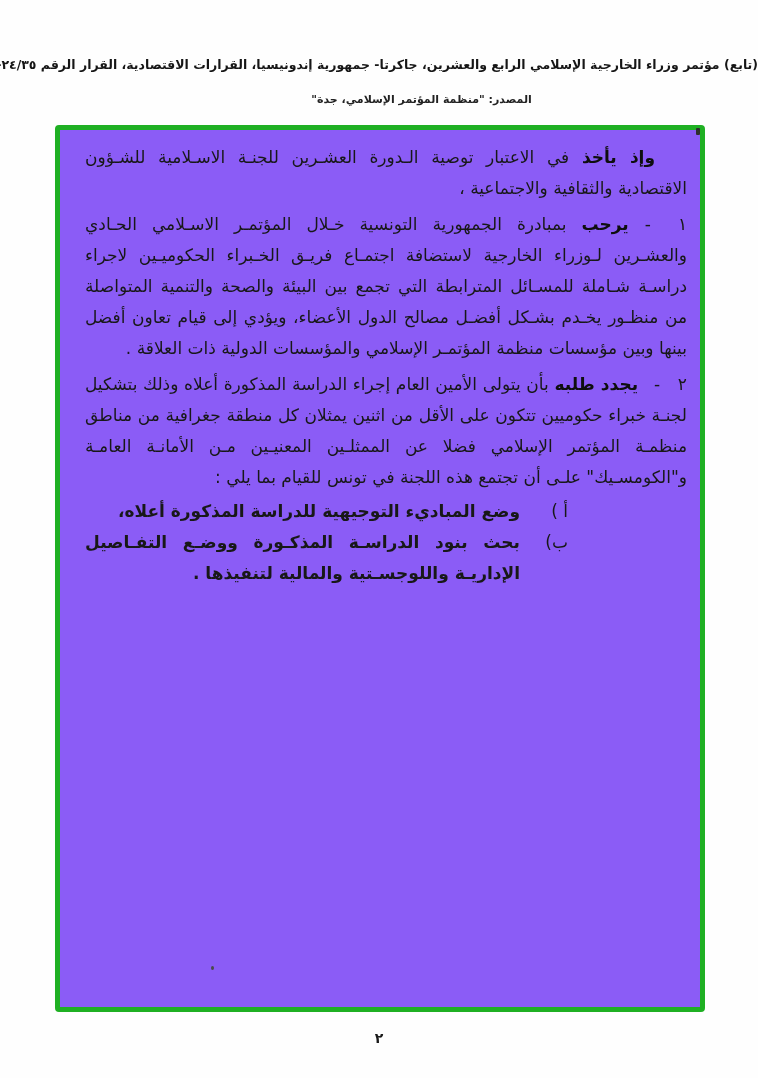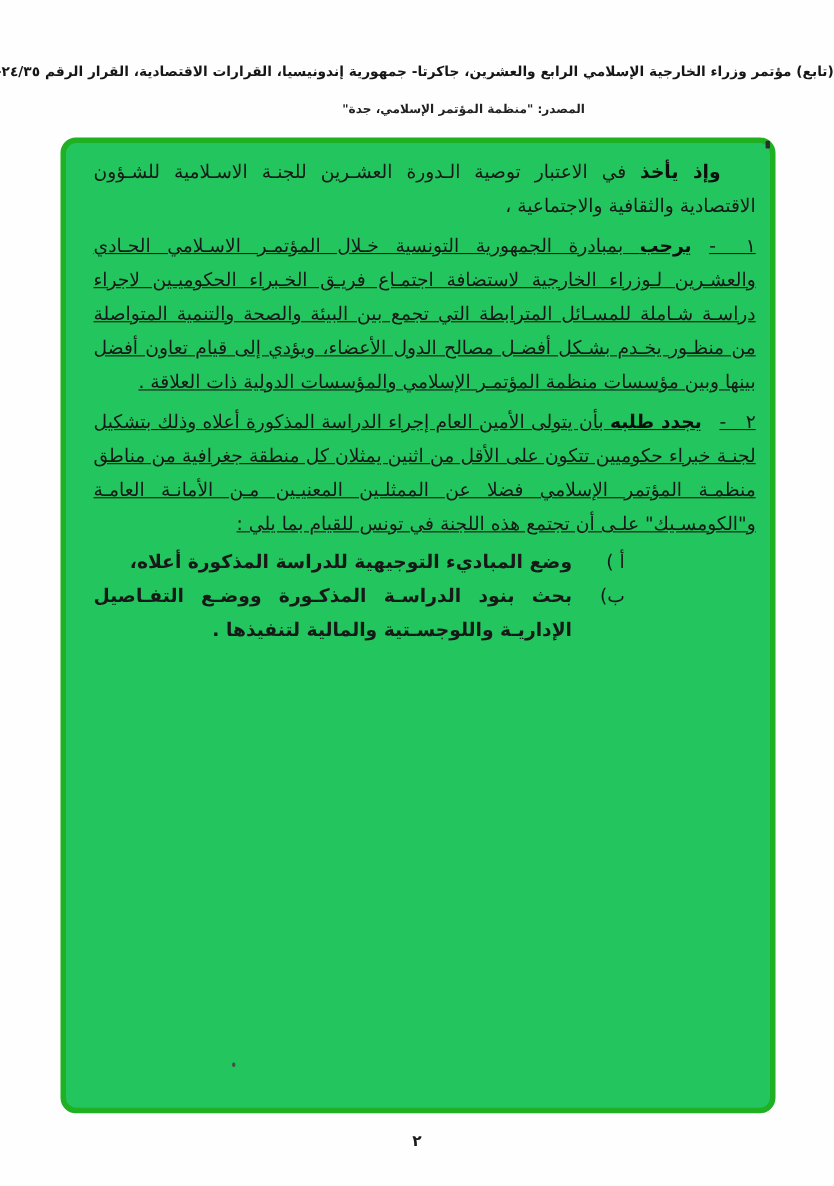--- a/index.html
+++ b/index.html
@@ -12,31 +12,31 @@
     direction:rtl;font-size:12.5px;font-weight:bold;color:#161616;
     white-space:nowrap;letter-spacing:0;
   }
   .hdr2{
     position:absolute;top:93px;left:0;width:758px;text-align:center;
     padding-left:85px;box-sizing:border-box;direction:rtl;
     font-size:11px;font-weight:bold;color:#222;
   }
   .frame{
     position:absolute;top:125px;left:55px;width:650px;height:887px;
-    border:5px solid #1fb023;border-radius:14px;box-sizing:border-box;
-    background:#22c55e;
+    border:5px solid #1fb023;border-radius:4px;box-sizing:border-box;
+    background:#8b5cf6;
   }
   .content{
     direction:rtl;padding:12px 13px 0 25px;
     font-size:17px;line-height:31px;text-align:justify;color:#181818;
   }
   .content p{margin:0;}
   .p1{text-indent:32px;}
   .p2{text-indent:0;margin-top:3px !important;}
-  .item{margin-top:5px !important;text-decoration:underline;}
+  .item{margin-top:5px !important;}
   .num{word-spacing:12px;margin-left:16px;white-space:nowrap;}
   strong{font-weight:bold;color:#0e0e0e;}
   .subs{margin-right:119px;margin-top:3px;}
   .sub{display:flex;direction:rtl;}
   .sub-label{flex:0 0 48px;white-space:nowrap;}
   .sub-text{flex:1;text-align:justify;margin:0;font-weight:bold;}
   .pagenum{
     position:absolute;top:1030px;left:0;width:758px;text-align:center;
     font-size:14px;font-weight:bold;color:#1a1a1a;
   }

